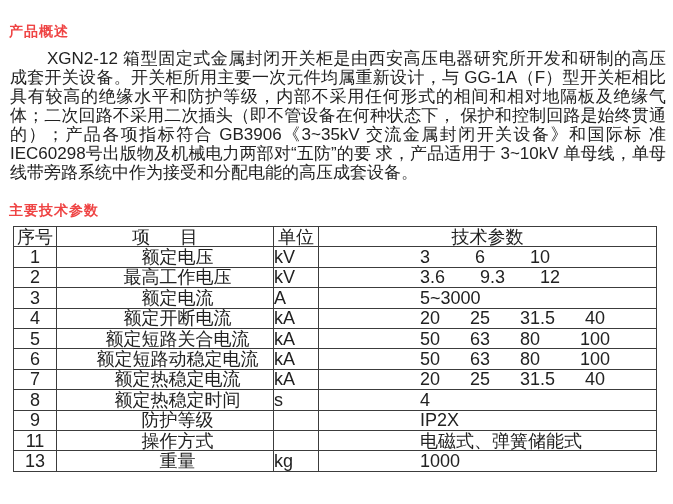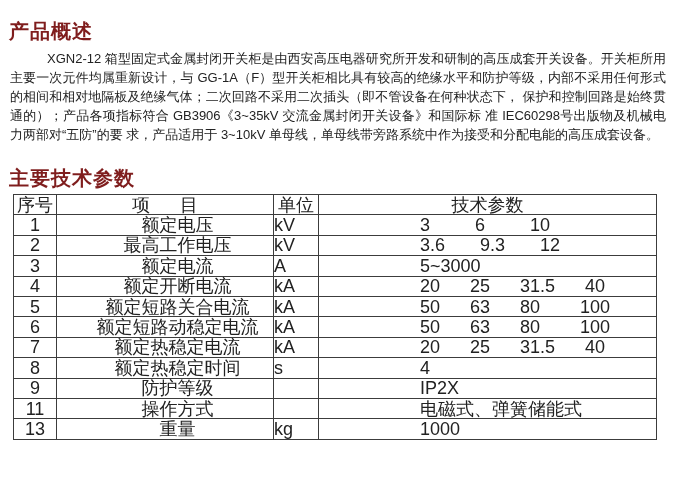--- a/index.html
+++ b/index.html
@@ -16,37 +16,37 @@
   }
   .page {
     width: 673px;
     height: 504px;
     box-sizing: border-box;
     padding: 22px 9px 0 9px;
     background: #ffffff;
   }
   .section-heading {
     margin: 0;
-    color: #7f1d1d;
-    font-size: 20px;
+    color: #ef4444;
+    font-size: 14px;
     font-weight: bold;
     line-height: 19px;
     letter-spacing: 1px;
   }
   .overview-paragraph {
     margin: 8px 0 0 1px;
     width: 656px;
-    font-size: 13px;
+    font-size: 17px;
     line-height: 19px;
     text-align: justify;
     text-indent: 37px;
     color: #222222;
   }
   .heading-parameters {
-    margin-top: 25px;
+    margin-top: 19px;
   }
   table.params {
     border-collapse: collapse;
     table-layout: fixed;
     width: 643px;
     margin: 6px 0 0 4px;
   }
   table.params th, table.params td {
     border: 1px solid #3c3c3c;
     height: 19.4px;

